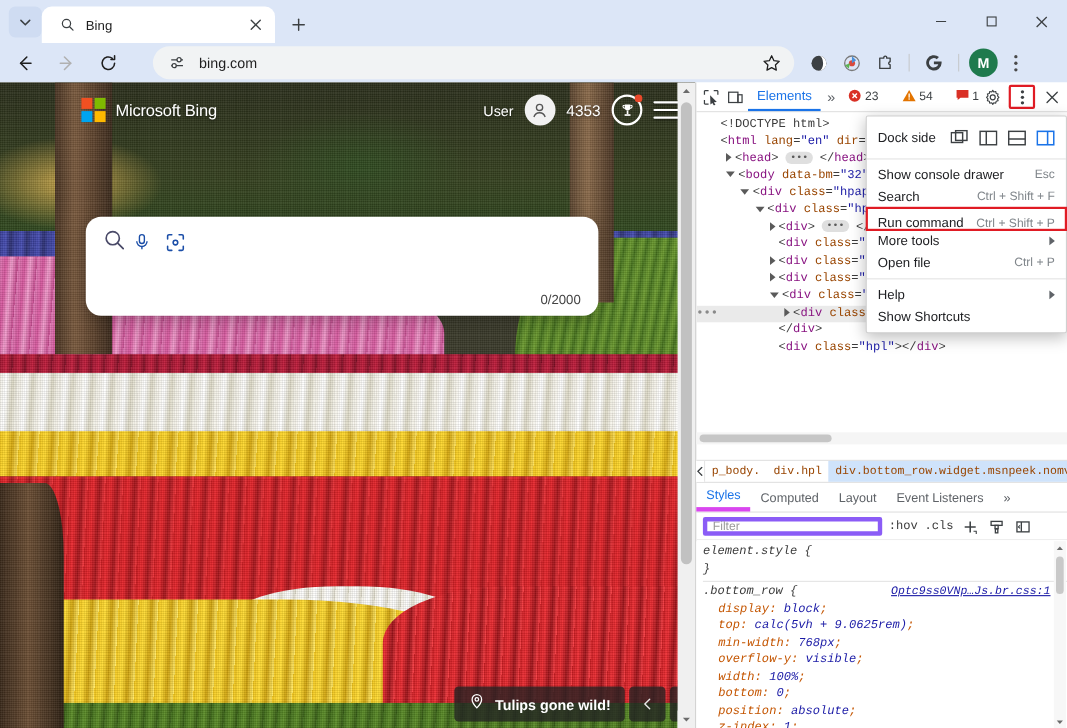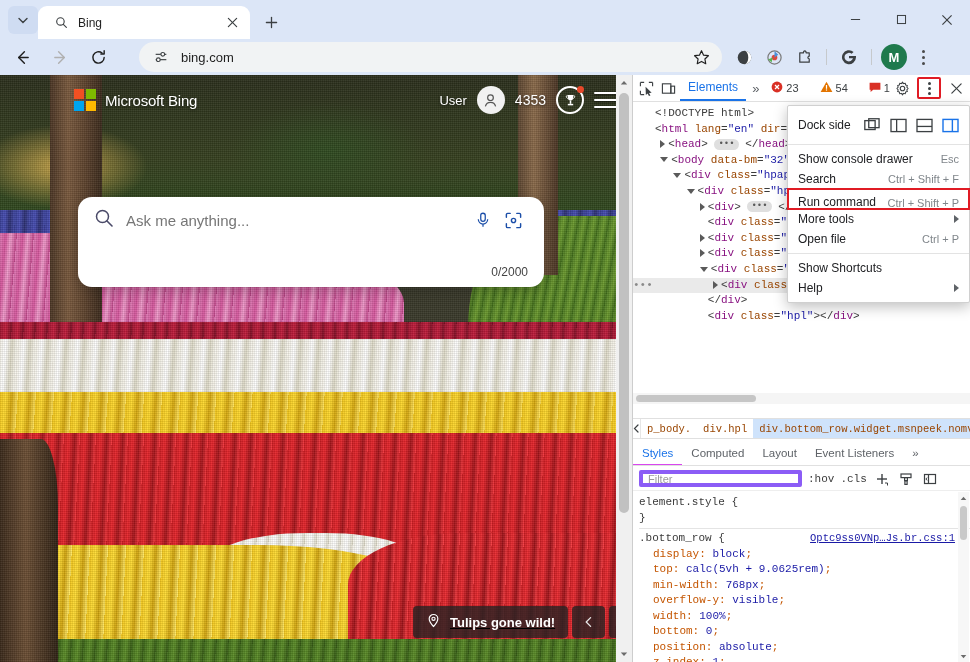--- a/index.html
+++ b/index.html
@@ -197,21 +197,21 @@
     background: #fff; border-radius: 14px; box-shadow: 0 4px 16px rgba(0,0,0,.22);
   }
   .sbox-top { display: flex; align-items: center; height: 46px; padding: 0 16px; }
   .sbox-input { flex: 1; font-size: 15px; color: #767676; margin-left: 12px;
     border: none; outline: none; background: transparent; font-family: inherit; }
   .sbox-input::placeholder { color:#767676; }
   .sbox-act { width: 30px; height: 30px; display: flex; align-items: center; justify-content: center; }
   .sbox-count { position: absolute; right: 16px; bottom: 8px; font-size: 12px; color: #444; }
 
   
-  .caption-bar { position: absolute; left: 413px; bottom: 24px; display: flex; gap: 4px; align-items:center;text-decoration:underline; }
+  .caption-bar { position: absolute; left: 413px; bottom: 6px; display: flex; gap: 4px; align-items:center; }
   .caption-pill {
     height: 32px; background: rgba(34,34,34,.78); border-radius: 4px;
     display: flex; align-items: center; padding: 0 13px; gap: 9px;
   }
   .caption-text { color: #fff; font-size: 13px; font-weight: 600; white-space: nowrap; }
   .cap-nav { width: 33px; height: 32px; background: rgba(34,34,34,.78);
     border-radius: 4px; display:flex; align-items:center; justify-content:center; }
 
   
   .page-scroll { position: absolute; right: 0; top: 0; width: 16px; height: 100%; background: #f0f0f0; }
@@ -277,39 +277,39 @@
     background:#fff; border-right:1px solid #e6e6e6; }
   .crumb { padding: 0 6px; height: 19px; display: flex; align-items: center; color: #994500; white-space: nowrap; }
   .crumb.active { background: #cfe3fb; color: #994500; }
 
   
   .styles-tabs {
     position: absolute; left: 0; top: 366px; width: 338px; height: 25px;
     display: flex; align-items: center; border-bottom: 1px solid #e0e0e0; font-size: 11.5px; color: #5f6368;
   }
   .st-tab { padding: 0 9px; height: 24px; display:flex; align-items:center; }
-  .st-tab.active { color: #1a73e8; border-bottom: 1px solid #d946ef; }
+  .st-tab.active { color: #1a73e8; border-bottom: 4px solid #d946ef; }
 
   .styles-toolbar {
     position: absolute; left: 0; top: 392px; width: 338px; height: 24px;
     display: flex; align-items: center; gap: 6px; padding: 0 6px; border-bottom: 1px solid #eee;
   }
   .filter-box {
     width: 163px; height: 17px; border: 4px solid #8b5cf6; border-radius: 2px;
     font-size: 11px; color: #9a9a9a; padding-left: 5px; display: flex; align-items: center;
     background:#fff;
   }
   .st-btn { font-family: "Liberation Mono", monospace; font-size: 11px; color: #3b3b3b; }
   .st-ico { width: 18px; height: 18px; display:flex; align-items:center; justify-content:center; }
 
   
   .rules {
     position: absolute; left: 0; top: 417px; width: 338px; height: 170px;
     overflow: hidden; font-family: "Liberation Mono", monospace; font-size: 11px;
-    line-height: 15.5px; color: #3b3b3b; padding: 3px 0 0 6px; background:#fff;
+    line-height: 15.5px; color: #3b3b3b; padding: 3px 0 0 6px; background:#fff;font-style:italic;
   }
   .rule { position: relative; padding-bottom: 2px; }
   .rule + .rule { border-top: 1px solid #e4e4e4; padding-top: 2px; }
   .sel-txt { color: #3b3b3b; }
   .prop { color: #c45500; padding-left: 14px; }
   .val { color: #1a1aa6; }
   .origin { position: absolute; right: 16px; color: #1a1aa6; text-decoration: underline; font-size: 10.5px; }
   .rules-scroll { position: absolute; right: 1px; top: 417px; width: 11px; height: 170px; background: #f7f7f7; }
   .rs-thumb { position:absolute; left:2px; top: 14px; width: 7px; height: 34px; background:#c9c9c9; border-radius:4px;}
   .rs-ar { height: 12px; display:flex; align-items:center; justify-content:center; }
@@ -526,21 +526,20 @@
     </div>
 
     <div class="sbox">
       <div class="sbox-top">
         <span>
           <svg width="20" height="20" viewBox="0 0 20 20">
             <circle cx="8.5" cy="8.5" r="6" fill="none" stroke="#4a4a68" stroke-width="1.5"></circle>
             <line x1="13" y1="13" x2="18" y2="18" stroke="#4a4a68" stroke-width="1.6" stroke-linecap="round"></line>
           </svg>
         </span>
-        <input class="sbox-input" type="text" placeholder="Ask me anything..." style="">
         <span class="sbox-act">
           <svg width="18" height="18" viewBox="0 0 20 20">
             <rect x="7.5" y="2.5" width="5" height="9" rx="2.5" fill="none" stroke="#1b4ea8" stroke-width="1.4"></rect>
             <path d="M4.8 9.3 A5.2 5.2 0 0 0 15.2 9.3" fill="none" stroke="#1b4ea8" stroke-width="1.4"></path>
             <line x1="10" y1="14.6" x2="10" y2="17.4" stroke="#1b4ea8" stroke-width="1.4"></line>
           </svg>
         </span>
         <span class="sbox-act">
           <svg width="19" height="19" viewBox="0 0 20 20">
             <path d="M2.5 6.5 V3.8 a1.3 1.3 0 0 1 1.3 -1.3 H6.5" fill="none" stroke="#1b4ea8" stroke-width="1.5" stroke-linecap="round"></path>
@@ -852,22 +851,22 @@
           <span class="submenu-ar"></span>
         </div>
         <div class="menu-row">
           <span class="menu-label">Open file</span>
           <span class="menu-accel">Ctrl + P</span>
         </div>
       </div>
     <div class="menu-sep"></div>
     <div id="menu-items-2">
         <div class="menu-row">
-          <span class="menu-label">Show Shortcuts</span>
-        </div>
-        <div class="menu-row">
           <span class="menu-label">Help</span>
           <span class="submenu-ar"></span>
         </div>
+        <div class="menu-row">
+          <span class="menu-label">Show Shortcuts</span>
+        </div>
       </div>
   </div>
 
 </div>
 
 </body></html>

